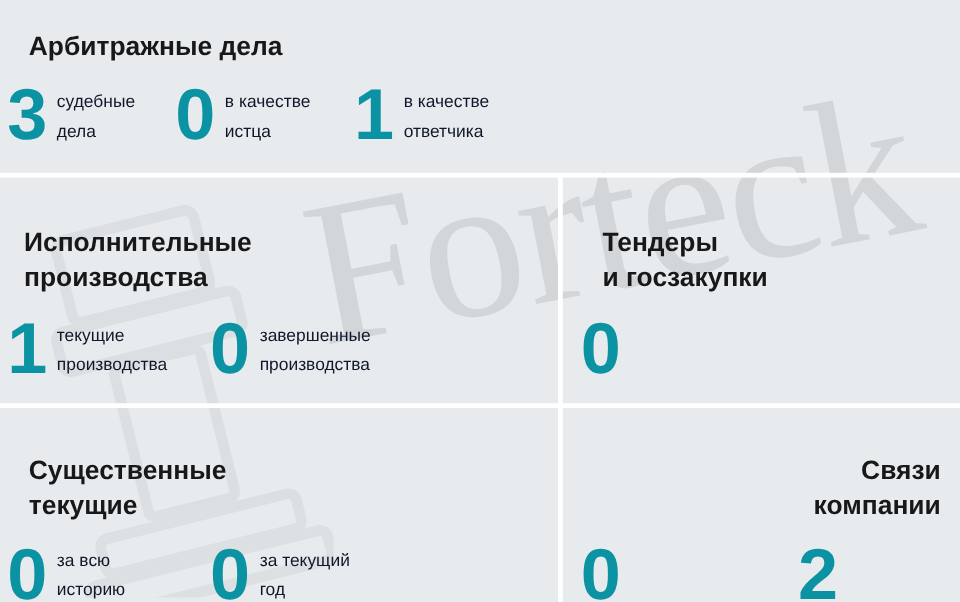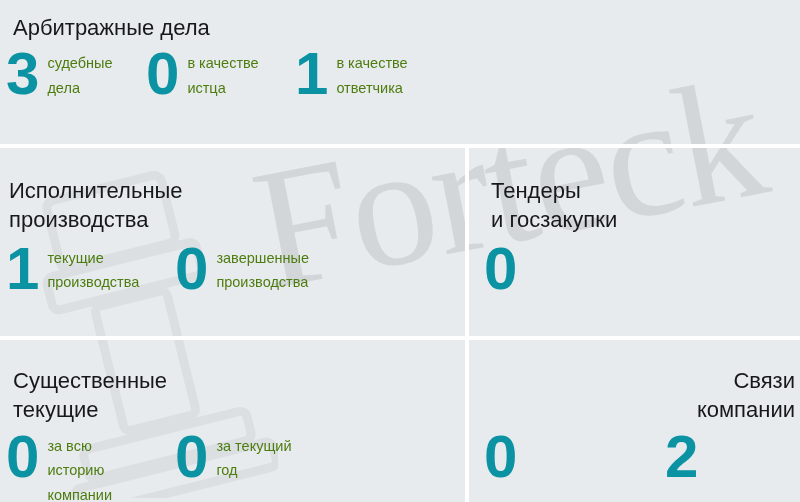--- a/index.html
+++ b/index.html
@@ -81,25 +81,25 @@
   }
   .b-arb    { left: 0;     top: 0;     width: 800px; height: 144px; }
   .b-exec   { left: 0;     top: 148px; width: 465px; height: 188px; }
   .b-tender { left: 469px; top: 148px; width: 331px; height: 188px; }
   .b-events { left: 0;     top: 340px; width: 465px; height: 162px; }
   .b-links  { left: 469px; top: 340px; width: 331px; height: 162px; text-align: right; }
 
   .block-title {
     font-family: "Liberation Sans", "DejaVu Sans", sans-serif;
     font-size: 22px;
-    font-weight: 400;
+    font-weight: 700;
     color: #16181a;
     line-height: 1.33;
     white-space: pre-line;
-    margin: 5px;
+    margin: 16px;
   }
   .b-arb    .block-title { padding: 8px 0 0 8px; }
   .b-exec   .block-title { padding: 23px 0 0 4px; }
   .b-tender .block-title { padding: 23px 0 0 17px; }
   .b-events .block-title { padding: 21px 0 0 8px; }
   .b-links  .block-title { padding: 21px 0 0 17px; }
 
   
   .stats {
     display: flex;
@@ -121,21 +121,21 @@
     font-weight: 700;
     line-height: 0.95;
     color: #0b93a3;
     letter-spacing: -1px;
     margin-top: -4px;
   }
   .stat-label {
     font-family: "Liberation Sans", "DejaVu Sans", sans-serif;
     font-size: 14.5px;
     line-height: 1.72;
-    color: #4d7c0f;
+    color: #0f172a;
     white-space: pre-line;
     padding-left: 9px;
     padding-top: 2px;
   }
 
   
   .b-arb    .stat:nth-child(1) { width: 140px; }
   .b-arb    .stat:nth-child(2) { width: 149px; }
   .b-exec   .stat:nth-child(1) { width: 169px; }
   .b-events .stat:nth-child(1) { width: 169px; }

